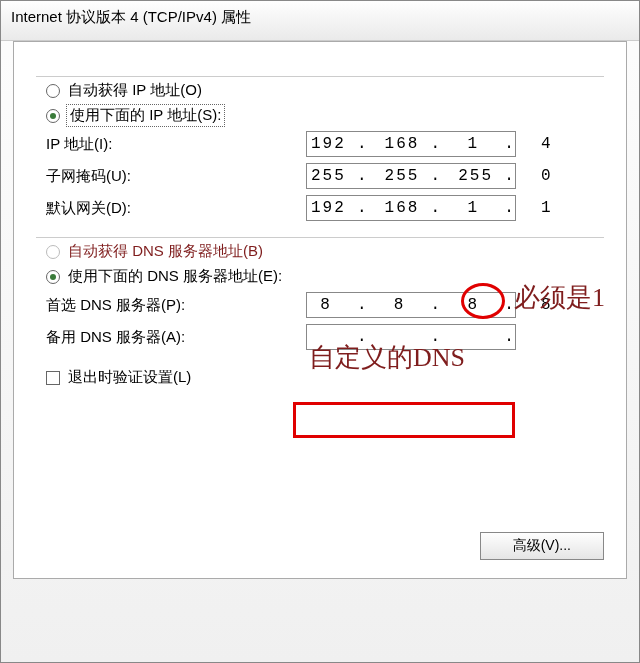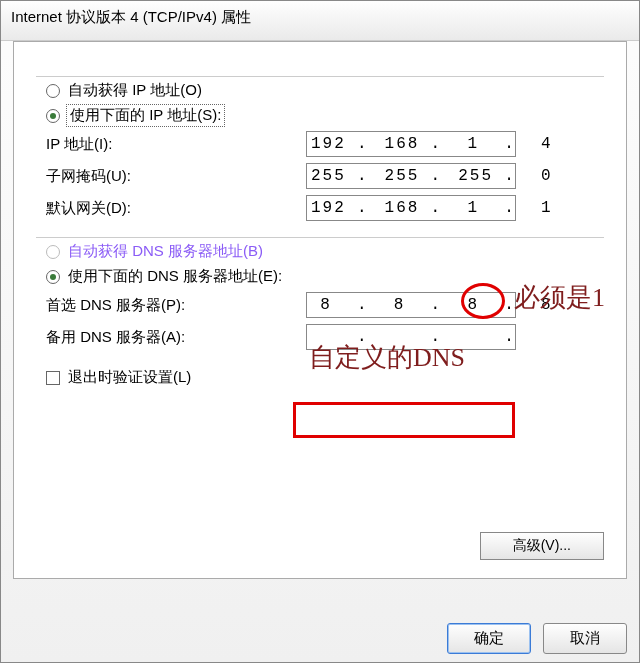--- a/index.html
+++ b/index.html
@@ -71,21 +71,21 @@
     display: inline-flex;
     align-items: center;
     justify-content: center;
     background: #fff;
   }
   .radio.checked::after {
     content:"";
     width:6px; height:6px; border-radius:50%; background:#3a7b3a;
   }
   .radio.disabled { border-color:#bbb; }
-  .disabled-text { color:#8b5cf6;align-items:center; }
+  .disabled-text { color:#7f1d1d;align-items:center; }
   .dotted { outline:1px dotted #666; outline-offset:1px; padding:0 2px; }
   .field-row {
     display:flex;
     align-items:center;
     margin:6px 0 6px 10px;
   }
   .field-label { width:260px; font-size:15px; }
   .ip-input {
     border:1px solid #888;
     background:#fff;
@@ -261,22 +261,14 @@
       <span>高级(V)...</span>
     </div>
 
     <div class="anno-circle" style="left:447px; top:241px;"></div>
     <div class="anno-text" style="left:500px; top:238px;">必须是1</div>
     <div class="anno-text" style="left:295px; top:298px;">自定义的DNS</div>
     <div class="anno-rect" style="left:279px; top:360px; width:222px; height:36px;"></div>
 
   </div>
 
-  <div class="footer">
-    <div class="btn primary">
-      <span>确定</span>
-    </div>
-    <div class="btn">
-      <span>取消</span>
-    </div>
-  </div>
 
 </div>
 
 </body></html>

